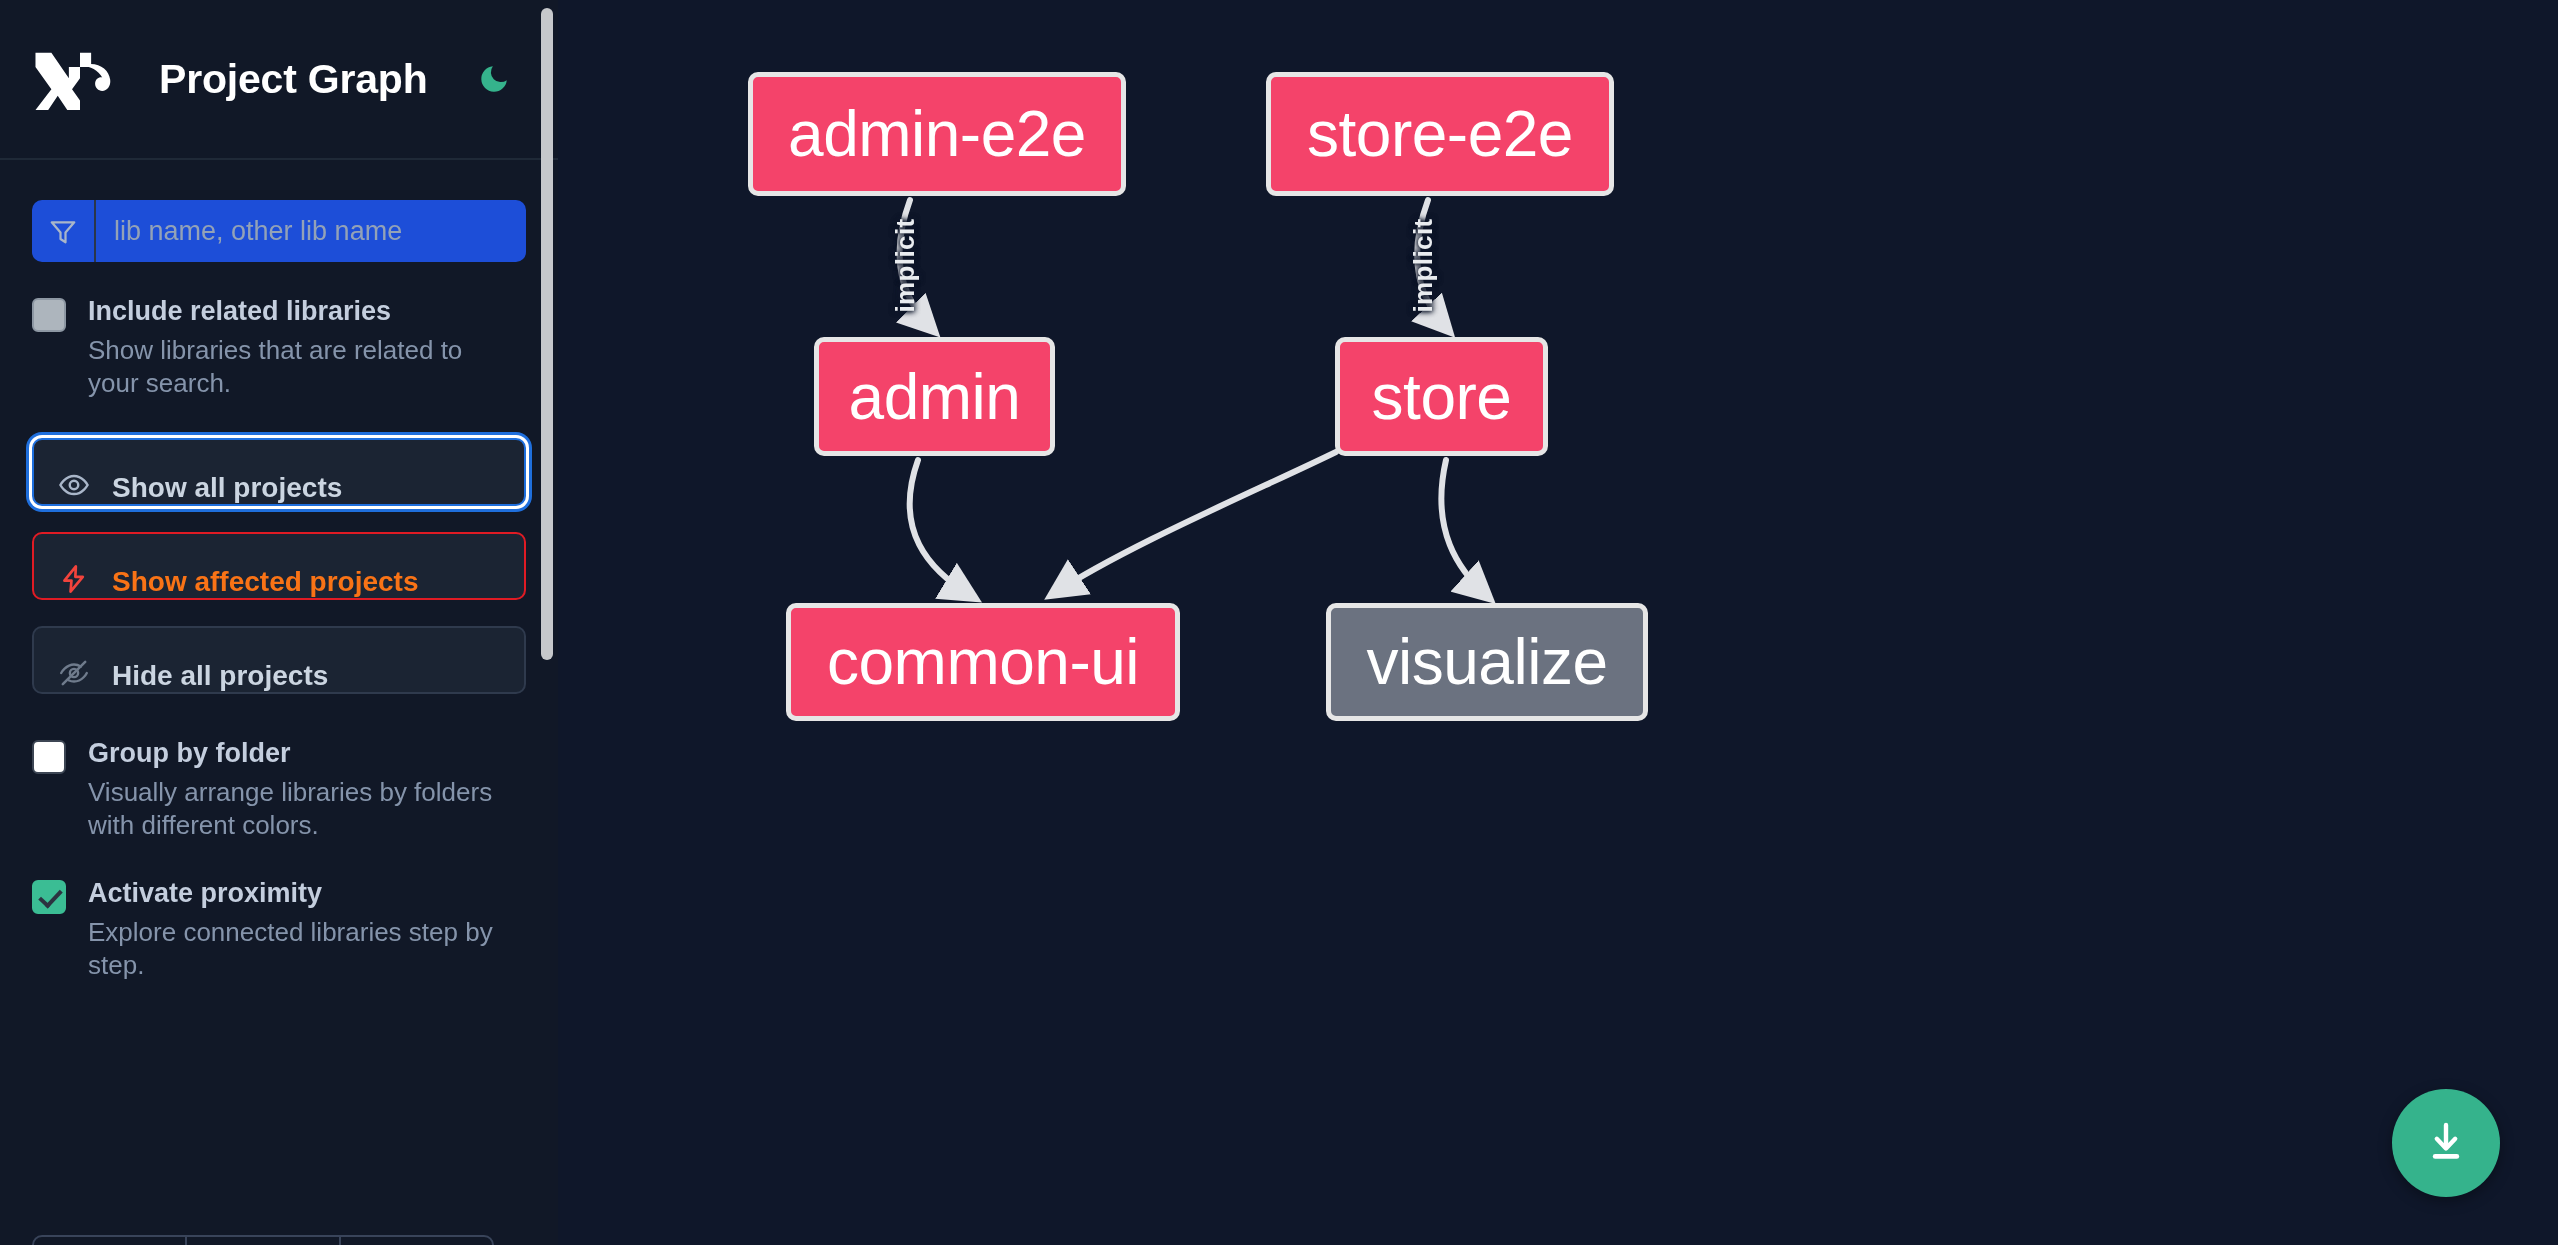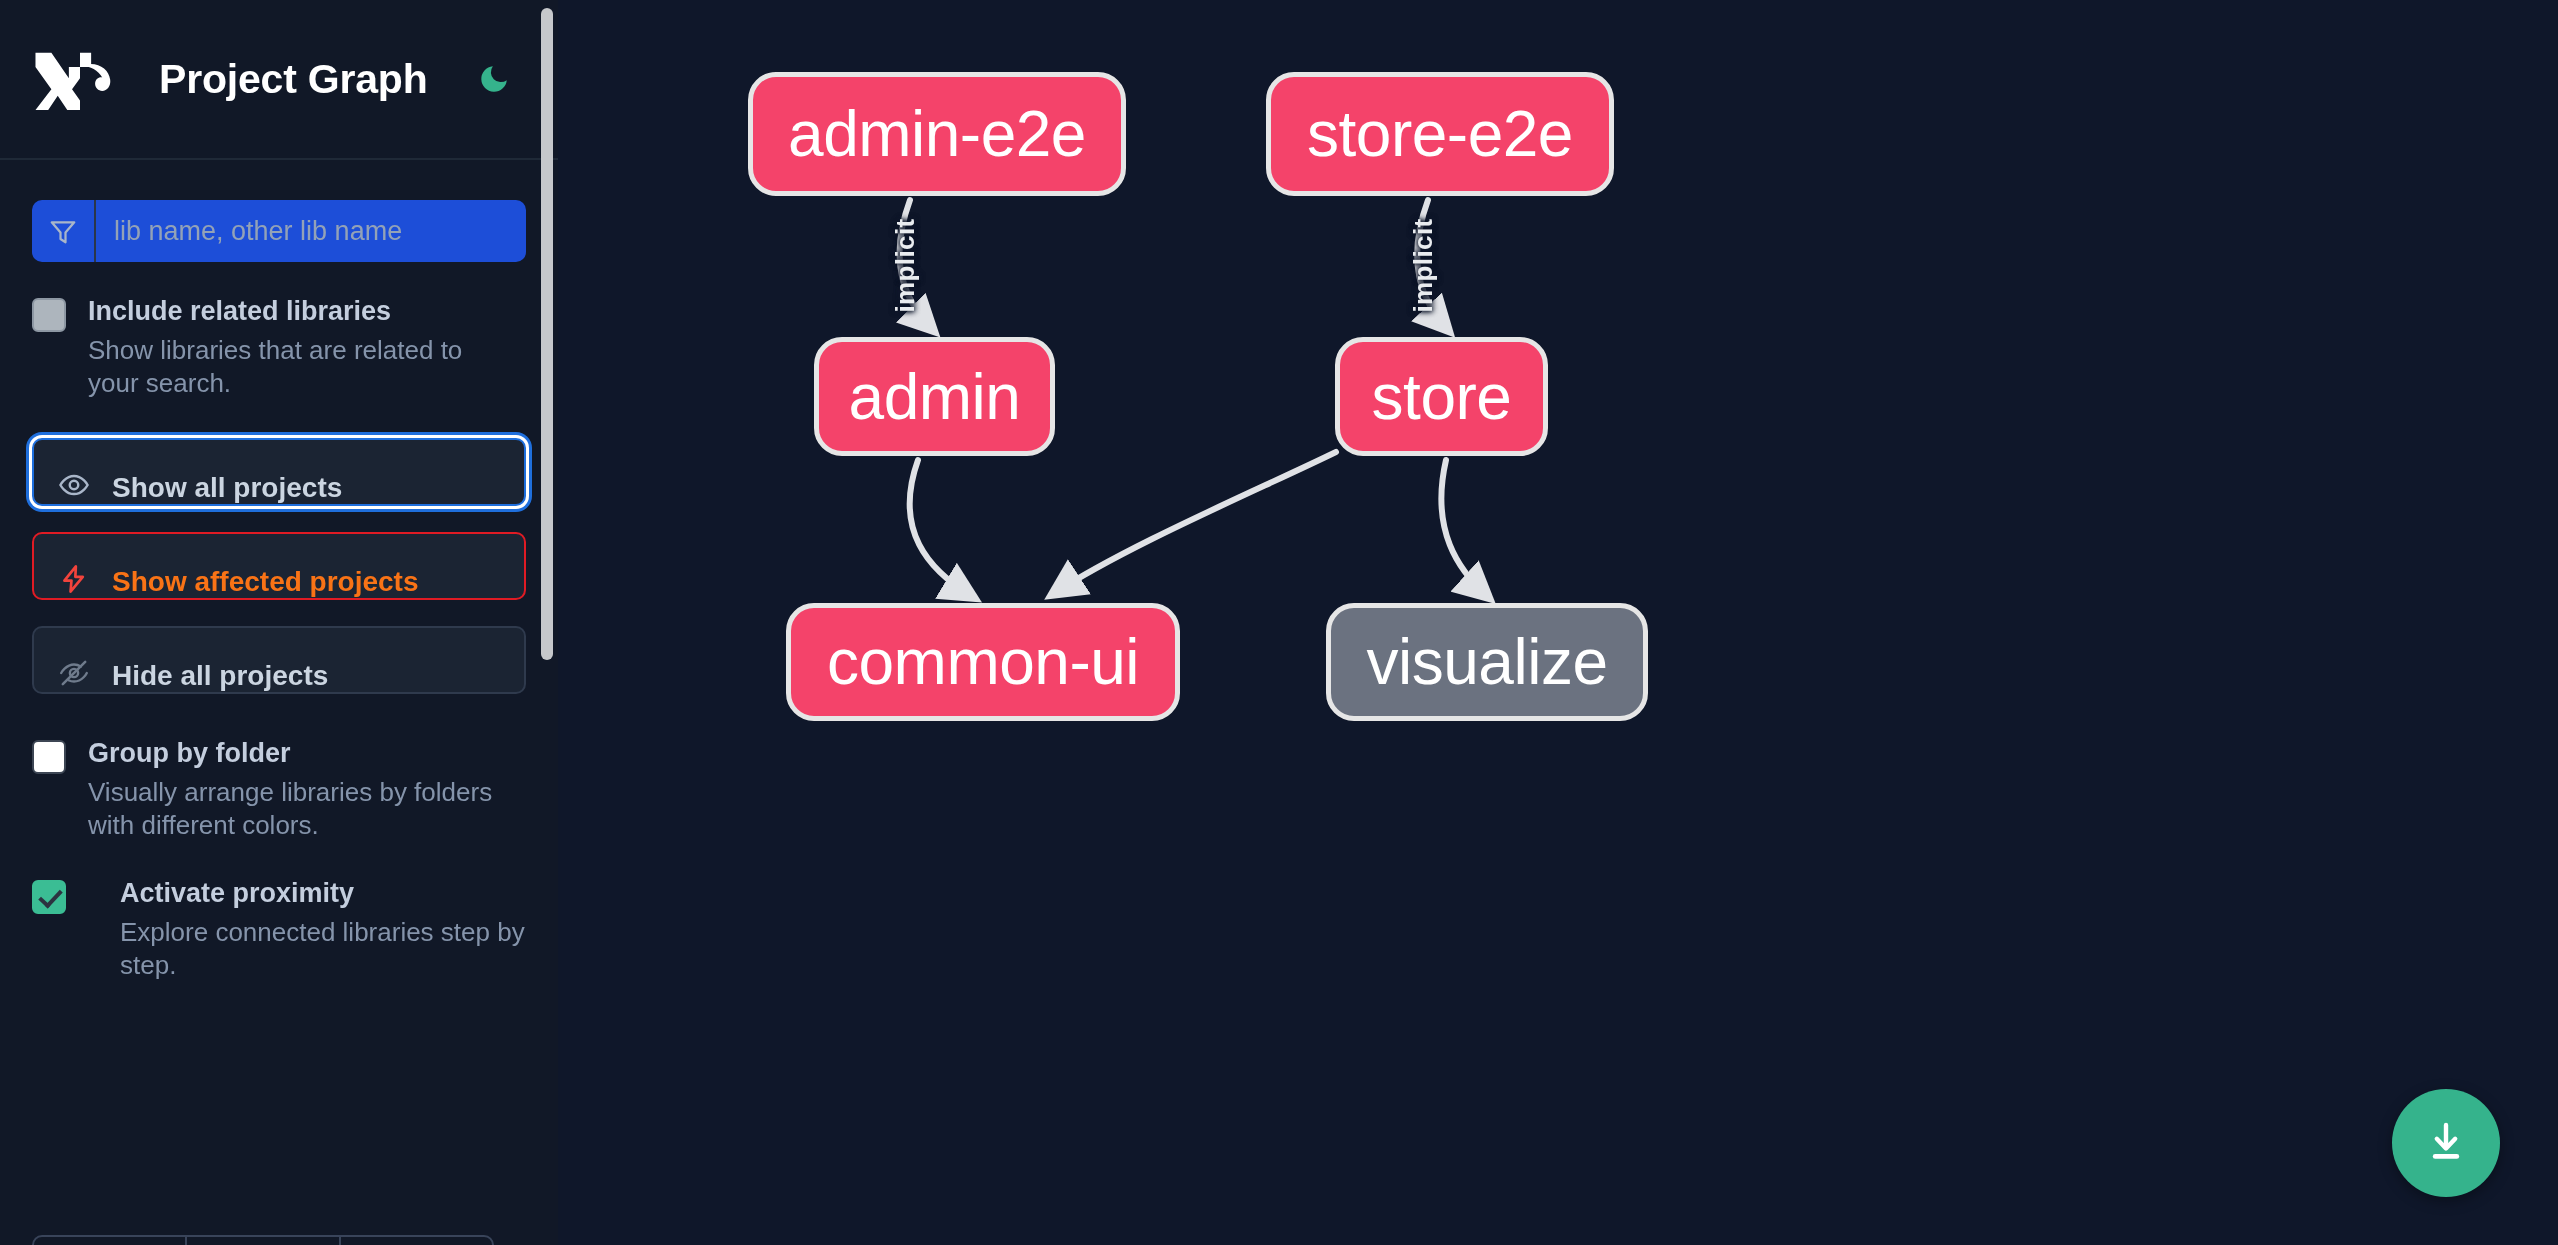--- a/index.html
+++ b/index.html
@@ -177,21 +177,21 @@
     flex: 1;
     height: 1245px;
     background: #0f172a;
     overflow: hidden;
   }
   #graph-svg { position: absolute; inset: 0; width: 100%; height: 100%; }
 
   .node {
     position: absolute;
     display: flex; align-items: center; justify-content: center;
-    border-radius: 28px;
+    border-radius: 10px;
     border: 5px solid #e6e6e6;
     color: #ffffff;
     font-size: 64px;
     letter-spacing: -0.5px;
     cursor: pointer;
     user-select: none;
   }
   .node.project { background: #f4436a; }
   .node.lib     { background: #6b7280; }
 
@@ -295,21 +295,21 @@
       </div>
 
       <div class="check-row" style="padding-top:16px;">
         <span class="cb unchecked"></span>
         <div class="check-texts">
           <div class="check-title">Group by folder</div>
           <div class="check-desc">Visually arrange libraries by folders with different colors.</div>
         </div>
       </div>
 
-      <div class="check-row" style="padding-top:34px;gap:32px;">
+      <div class="check-row" style="padding-top:34px;">
         <span class="cb checked"></span>
         <div class="check-texts">
           <div class="check-title">Activate proximity</div>
           <div class="check-desc">Explore connected libraries step by step.</div>
         </div>
       </div>
 
       <div class="seg-control">
         <span class="seg"></span>
         <span class="seg"></span>

